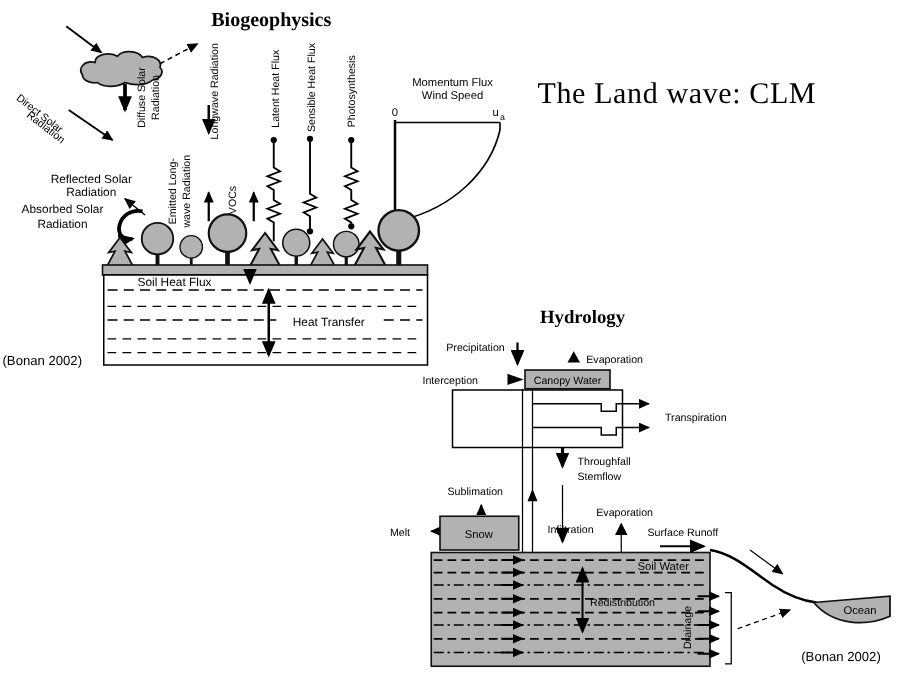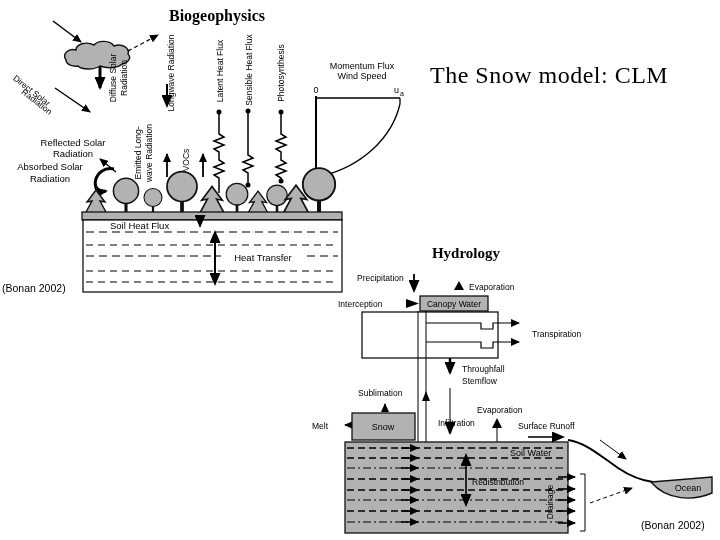--- a/index.html
+++ b/index.html
@@ -21,21 +21,21 @@
   .figtitle2{font:bold 15px "Liberation Serif",serif}
   .gray{fill:#b2b2b2;stroke:#111;stroke-width:1.3}
   .ln{stroke:#000;fill:none}
   .mid{text-anchor:middle}
 </style>
 </head>
 <body>
 
 <div class="slide">
 
-  <h1 id="slide-title">The Snow model: CLM</h1>
+  <h1 id="slide-title">The Land wave: CLM</h1>
 
   <svg id="bio-svg" width="420" height="300" viewBox="0 0 420 300">
     <defs>
       <marker id="ah" markerUnits="userSpaceOnUse" markerWidth="9" markerHeight="8" refX="8" refY="4" orient="auto-start-reverse">
           <path d="M0,0 L9,4 L0,8 Z"></path>
         </marker>
       <marker id="ahb" markerUnits="userSpaceOnUse" markerWidth="13" markerHeight="11" refX="11" refY="5.5" orient="auto-start-reverse">
           <path d="M0,0 L13,5.5 L0,11 Z"></path>
         </marker>
       <symbol id="sym-conifer" overflow="visible">

